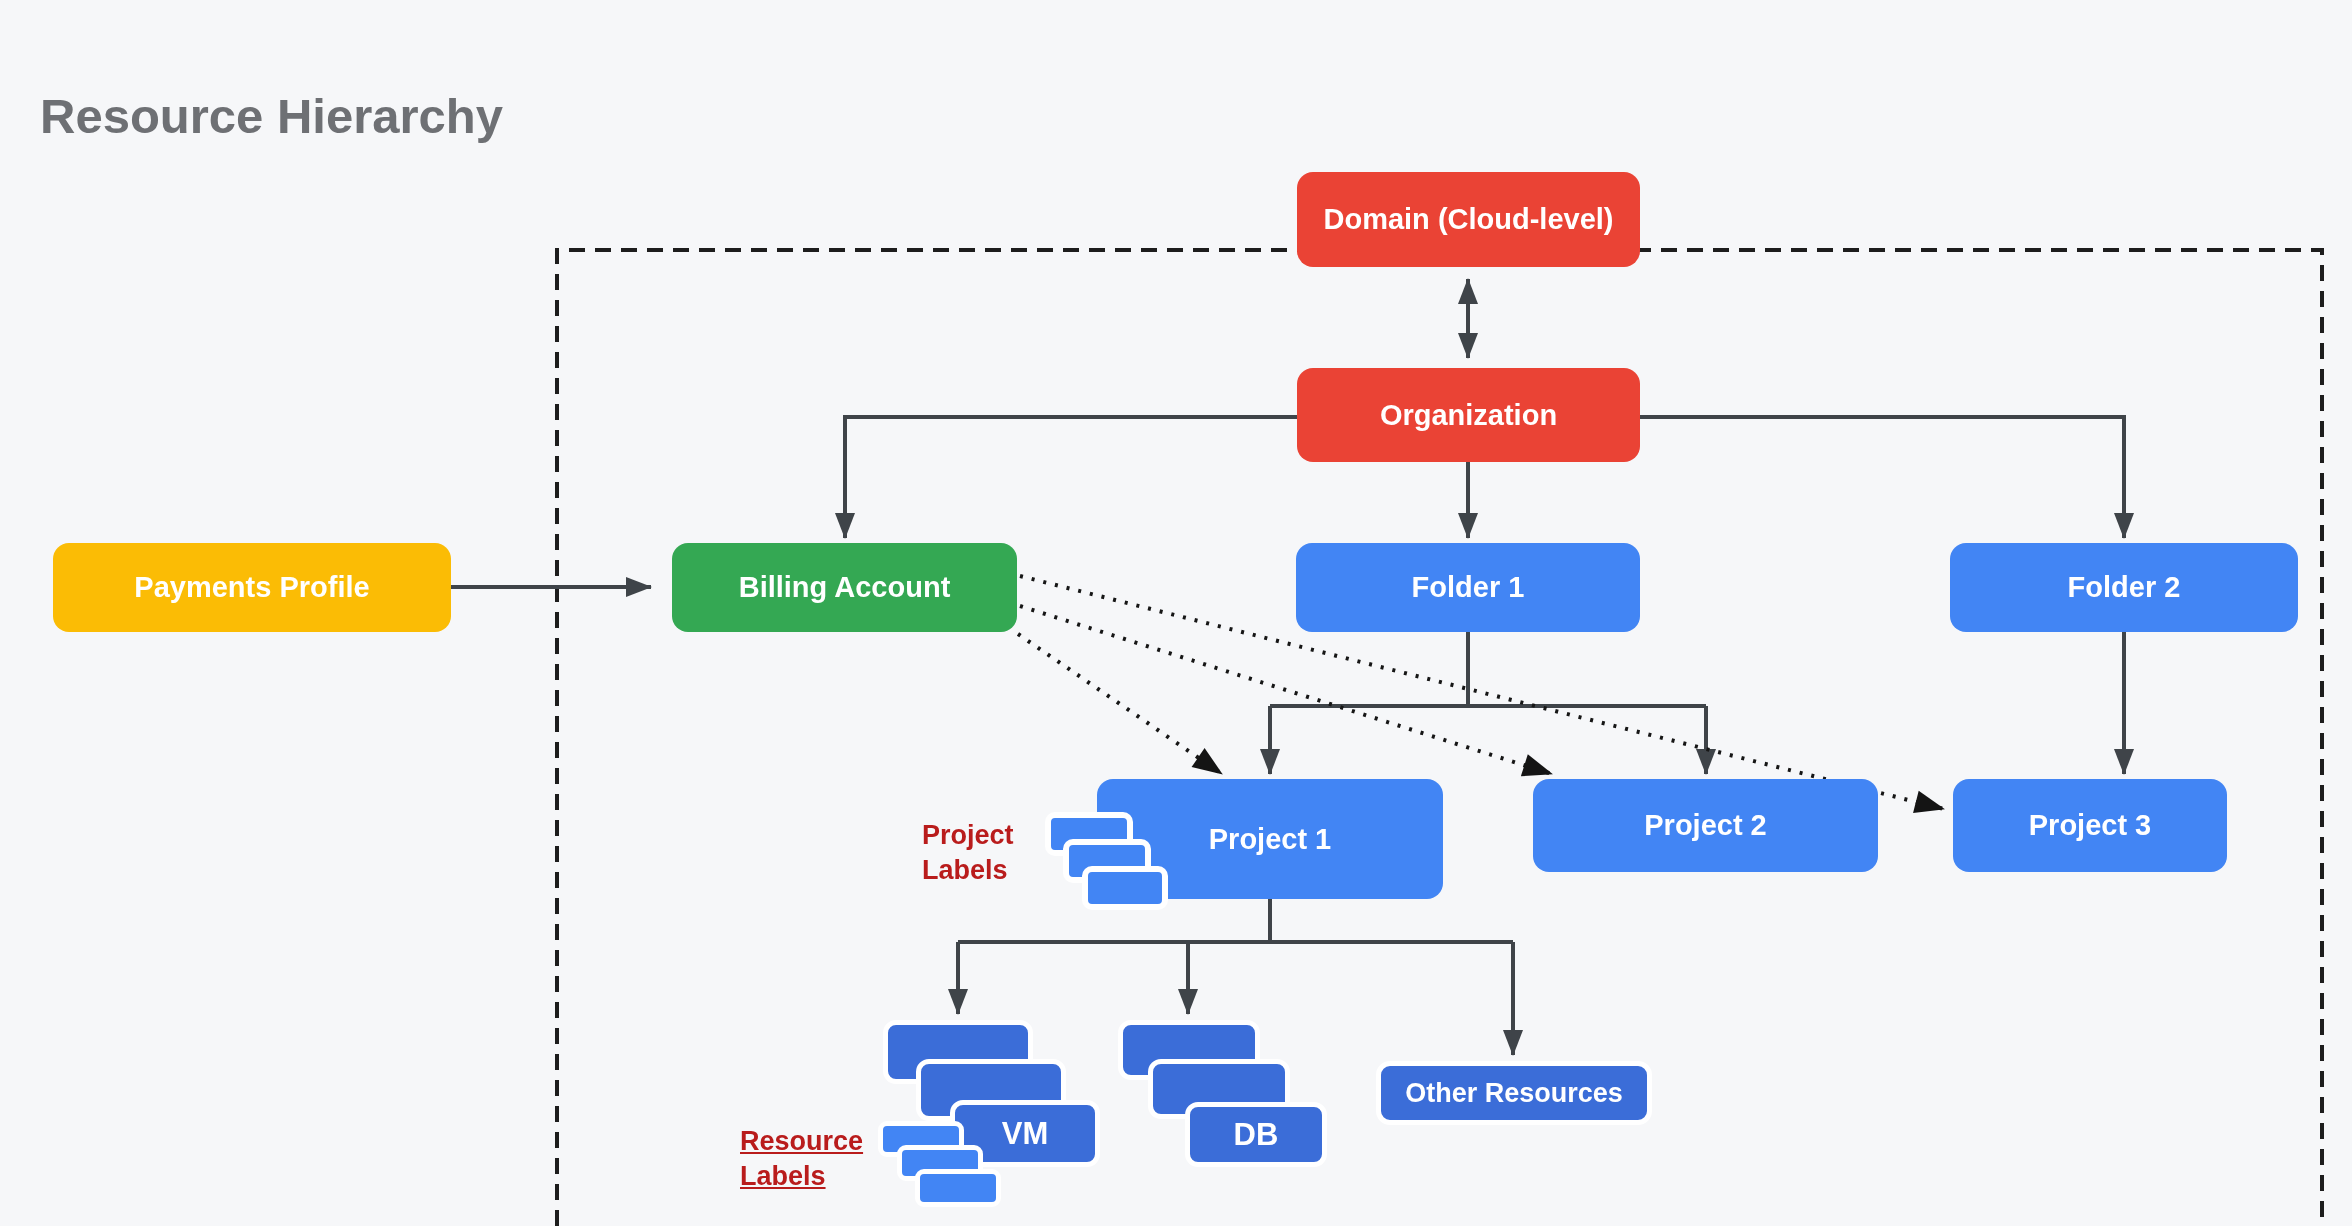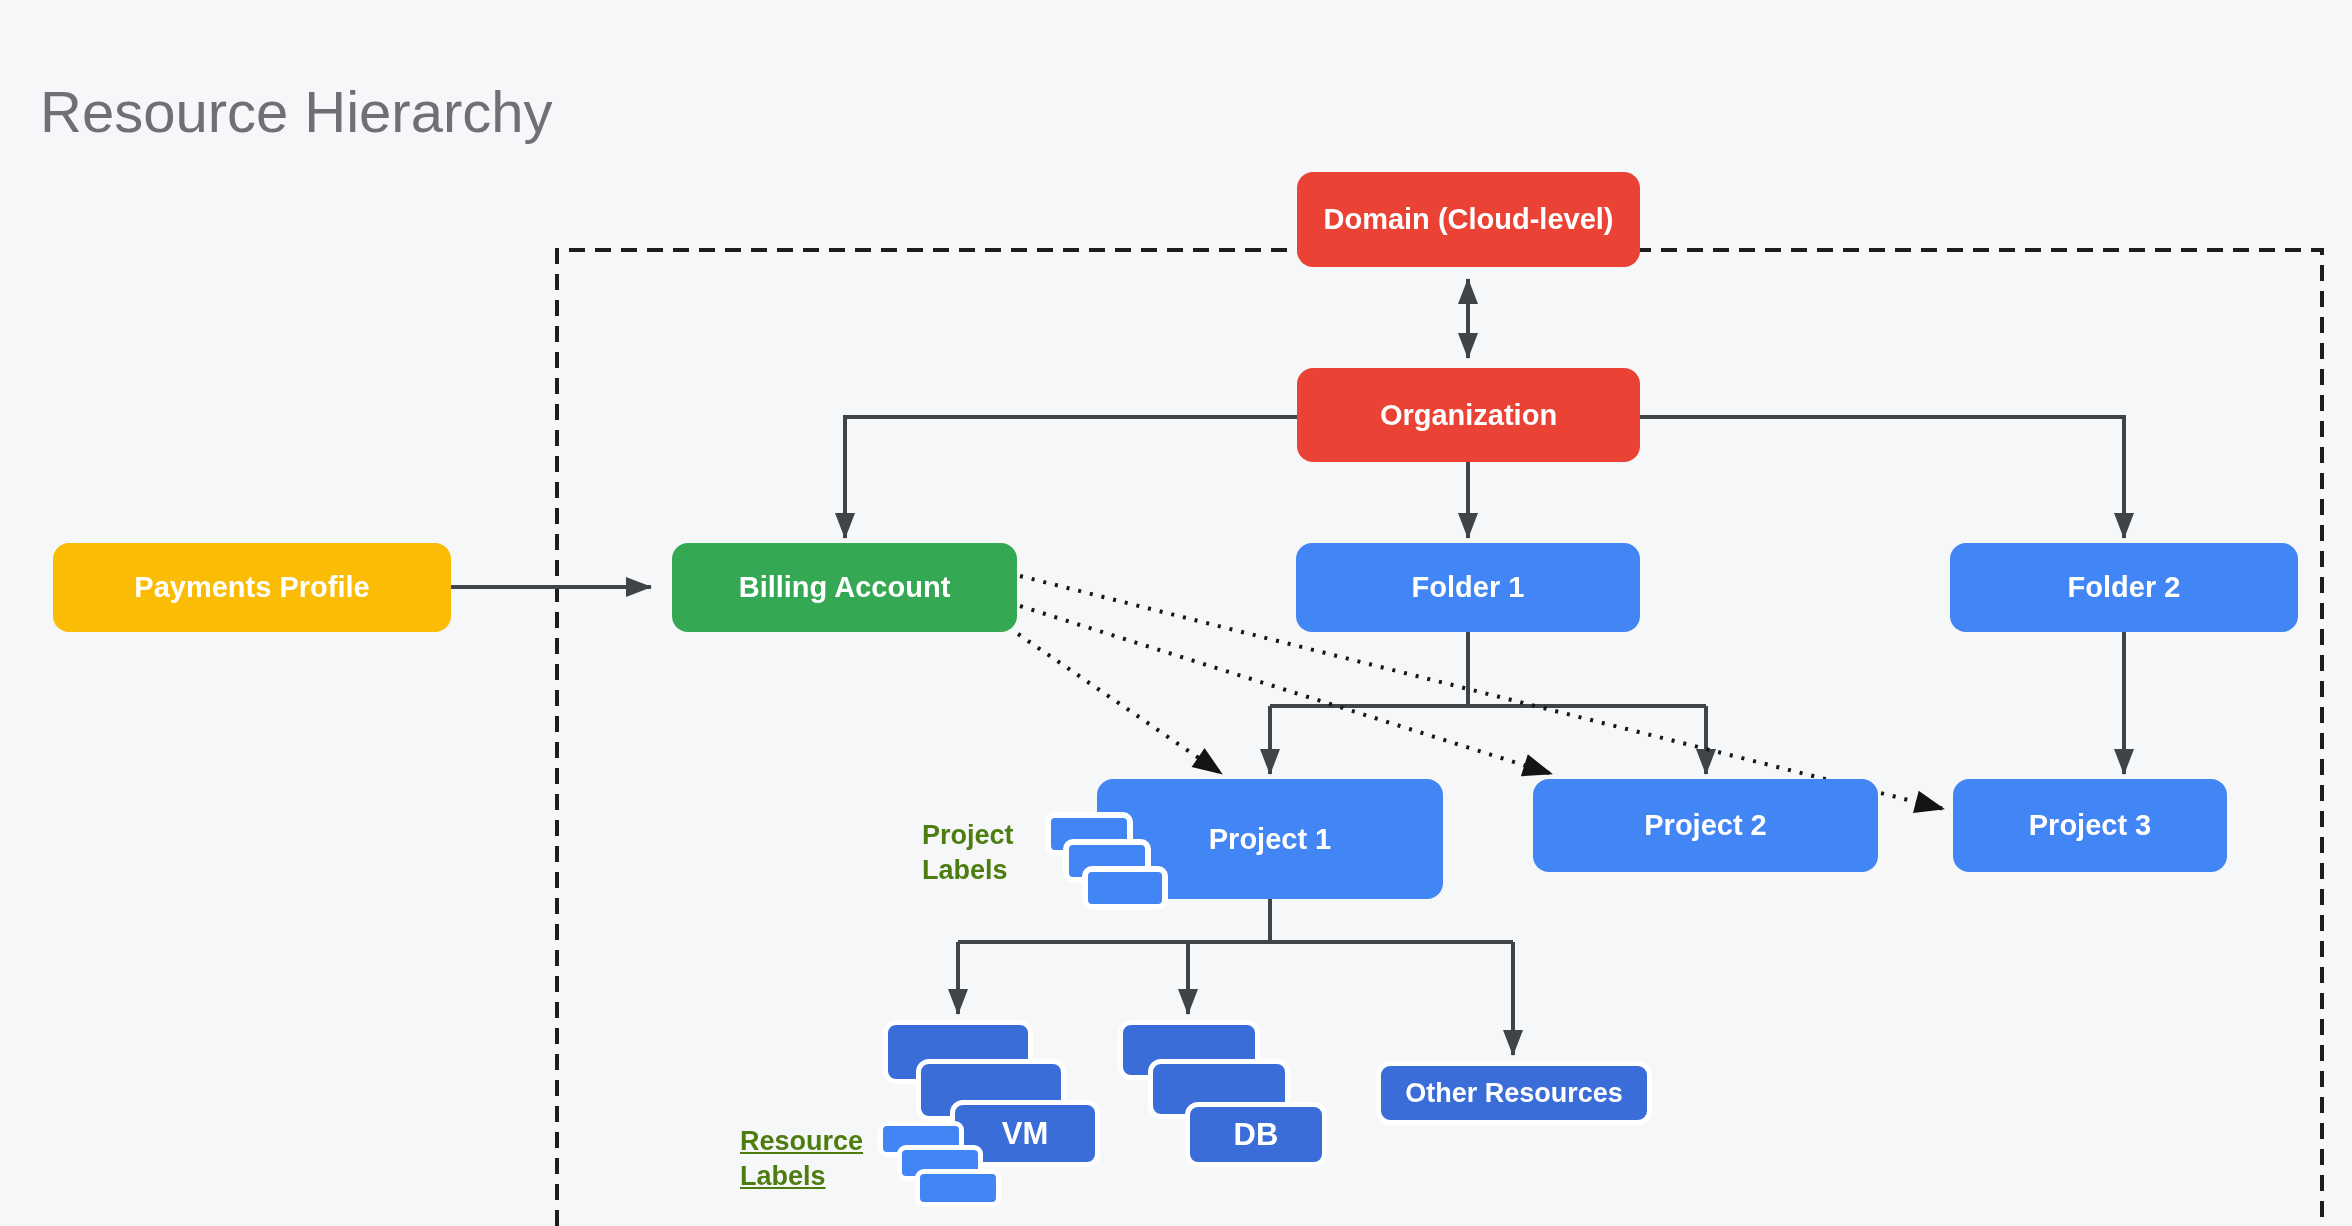--- a/index.html
+++ b/index.html
@@ -2,22 +2,22 @@
 <html><head>
 <meta charset="utf-8">
 <style>
   html,body{margin:0;padding:0;background:#f6f7f9;}
   .stage{
     position:relative;width:2352px;height:1226px;overflow:hidden;
     background:#f6f7f9;
     font-family:"Liberation Sans","DejaVu Sans",sans-serif;
   }
   .title{
-    position:absolute;left:40px;top:78px;
-    font-size:58px;font-weight:400;color:#6e7074;letter-spacing:0;
+    position:absolute;left:40px;top:88px;
+    font-size:49px;font-weight:700;color:#6e7074;letter-spacing:0;
   }
   svg.wires{position:absolute;left:0;top:0;pointer-events:none;}
   
   .node{
     position:absolute;box-sizing:border-box;border-radius:16px;
     display:flex;align-items:center;justify-content:center;
     color:#fff;font-weight:700;font-size:29px;white-space:nowrap;
   }
   .red{background:#ea4335;}
   .green{background:#34a853;}
@@ -53,21 +53,21 @@
     border:6px solid #fff;border-radius:10px;
   }
   .pl-1{left:1045px;top:812px;width:88px;height:44px;}
   .pl-2{left:1063px;top:839px;width:88px;height:44px;}
   .pl-3{left:1082px;top:866px;width:86px;height:44px;}
   .tag.small{border-width:5px;border-radius:9px;}
   .rl-1{left:878px;top:1121px;width:86px;height:36px;}
   .rl-2{left:897px;top:1145px;width:86px;height:36px;}
   .rl-3{left:915px;top:1169px;width:86px;height:38px;}
   .anno{
-    position:absolute;color:#4d7c0f;font-weight:700;font-size:27px;line-height:1.3;
+    position:absolute;color:#b91c1c;font-weight:700;font-size:27px;line-height:1.3;
   }
   .a-project{left:922px;top:818px;width:140px;}
   .a-resource{left:740px;top:1124px;width:150px;text-decoration:underline;}
   
   .key{
     position:absolute;left:1838px;top:10px;width:450px;height:227px;
     background:#fff;border:1px solid #ececec;border-top:none;box-sizing:content-box;
   }
   .key-bar{position:absolute;left:0;top:0;width:100%;height:16px;background:#4285f4;}
   .key-title{position:absolute;left:26px;top:30px;font-size:33px;font-weight:700;color:#4285f4;}

